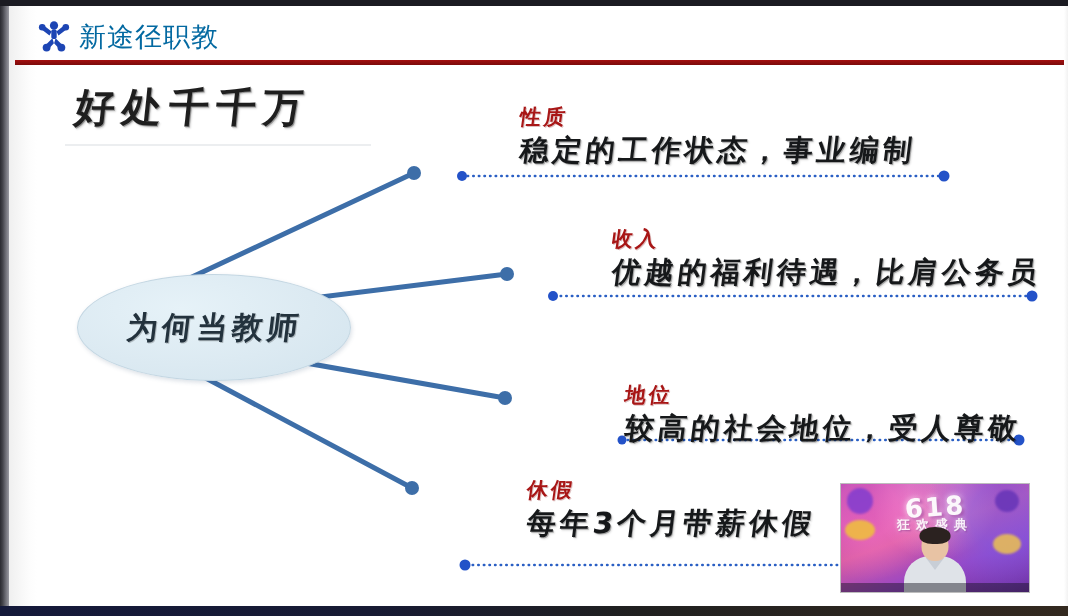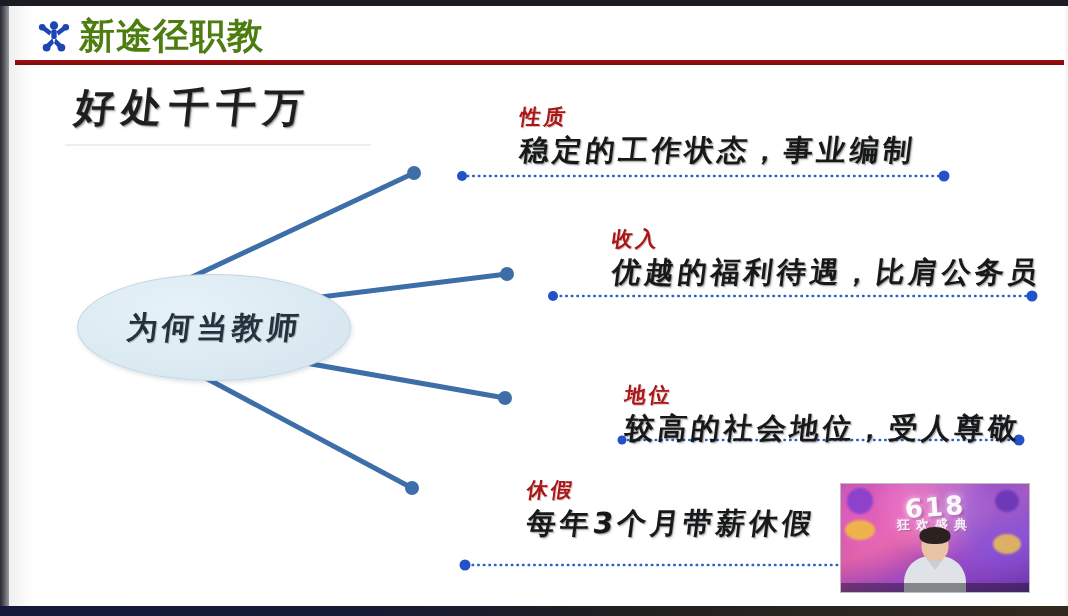--- a/index.html
+++ b/index.html
@@ -22,21 +22,21 @@
     background:linear-gradient(90deg,#ffffff 0%,#f2f2f2 100%);}
 
   
   .slide{position:absolute;left:37px;top:6px;width:1027px;height:600px;background:#fff;}
 
   
   .brand{position:absolute;left:0px;top:8px;display:flex;align-items:center;gap:8px;height:44px;}
   .brand-mark{width:34px;height:36px;display:block;}
   .brand-name{
     font-family:"DejaVu Sans","Liberation Sans",sans-serif;
-    font-size:36px;font-weight:700;color:#4d7c0f;letter-spacing:1px;line-height:1;
+    font-size:27px;font-weight:400;color:#0369a1;letter-spacing:1px;line-height:1;
     white-space:nowrap;
   }
   .red-rule{position:absolute;left:-22px;top:54px;width:1049px;height:5px;
     background:linear-gradient(180deg,#a51010 0%,#8c0d0d 55%,#7d0b0b 100%);}
 
   
   .page-title{
     position:absolute;left:38px;top:78px;width:330px;
     font-size:40px;font-weight:700;color:#1e1e1e;
     font-family:"DejaVu Sans","Liberation Sans",sans-serif;

